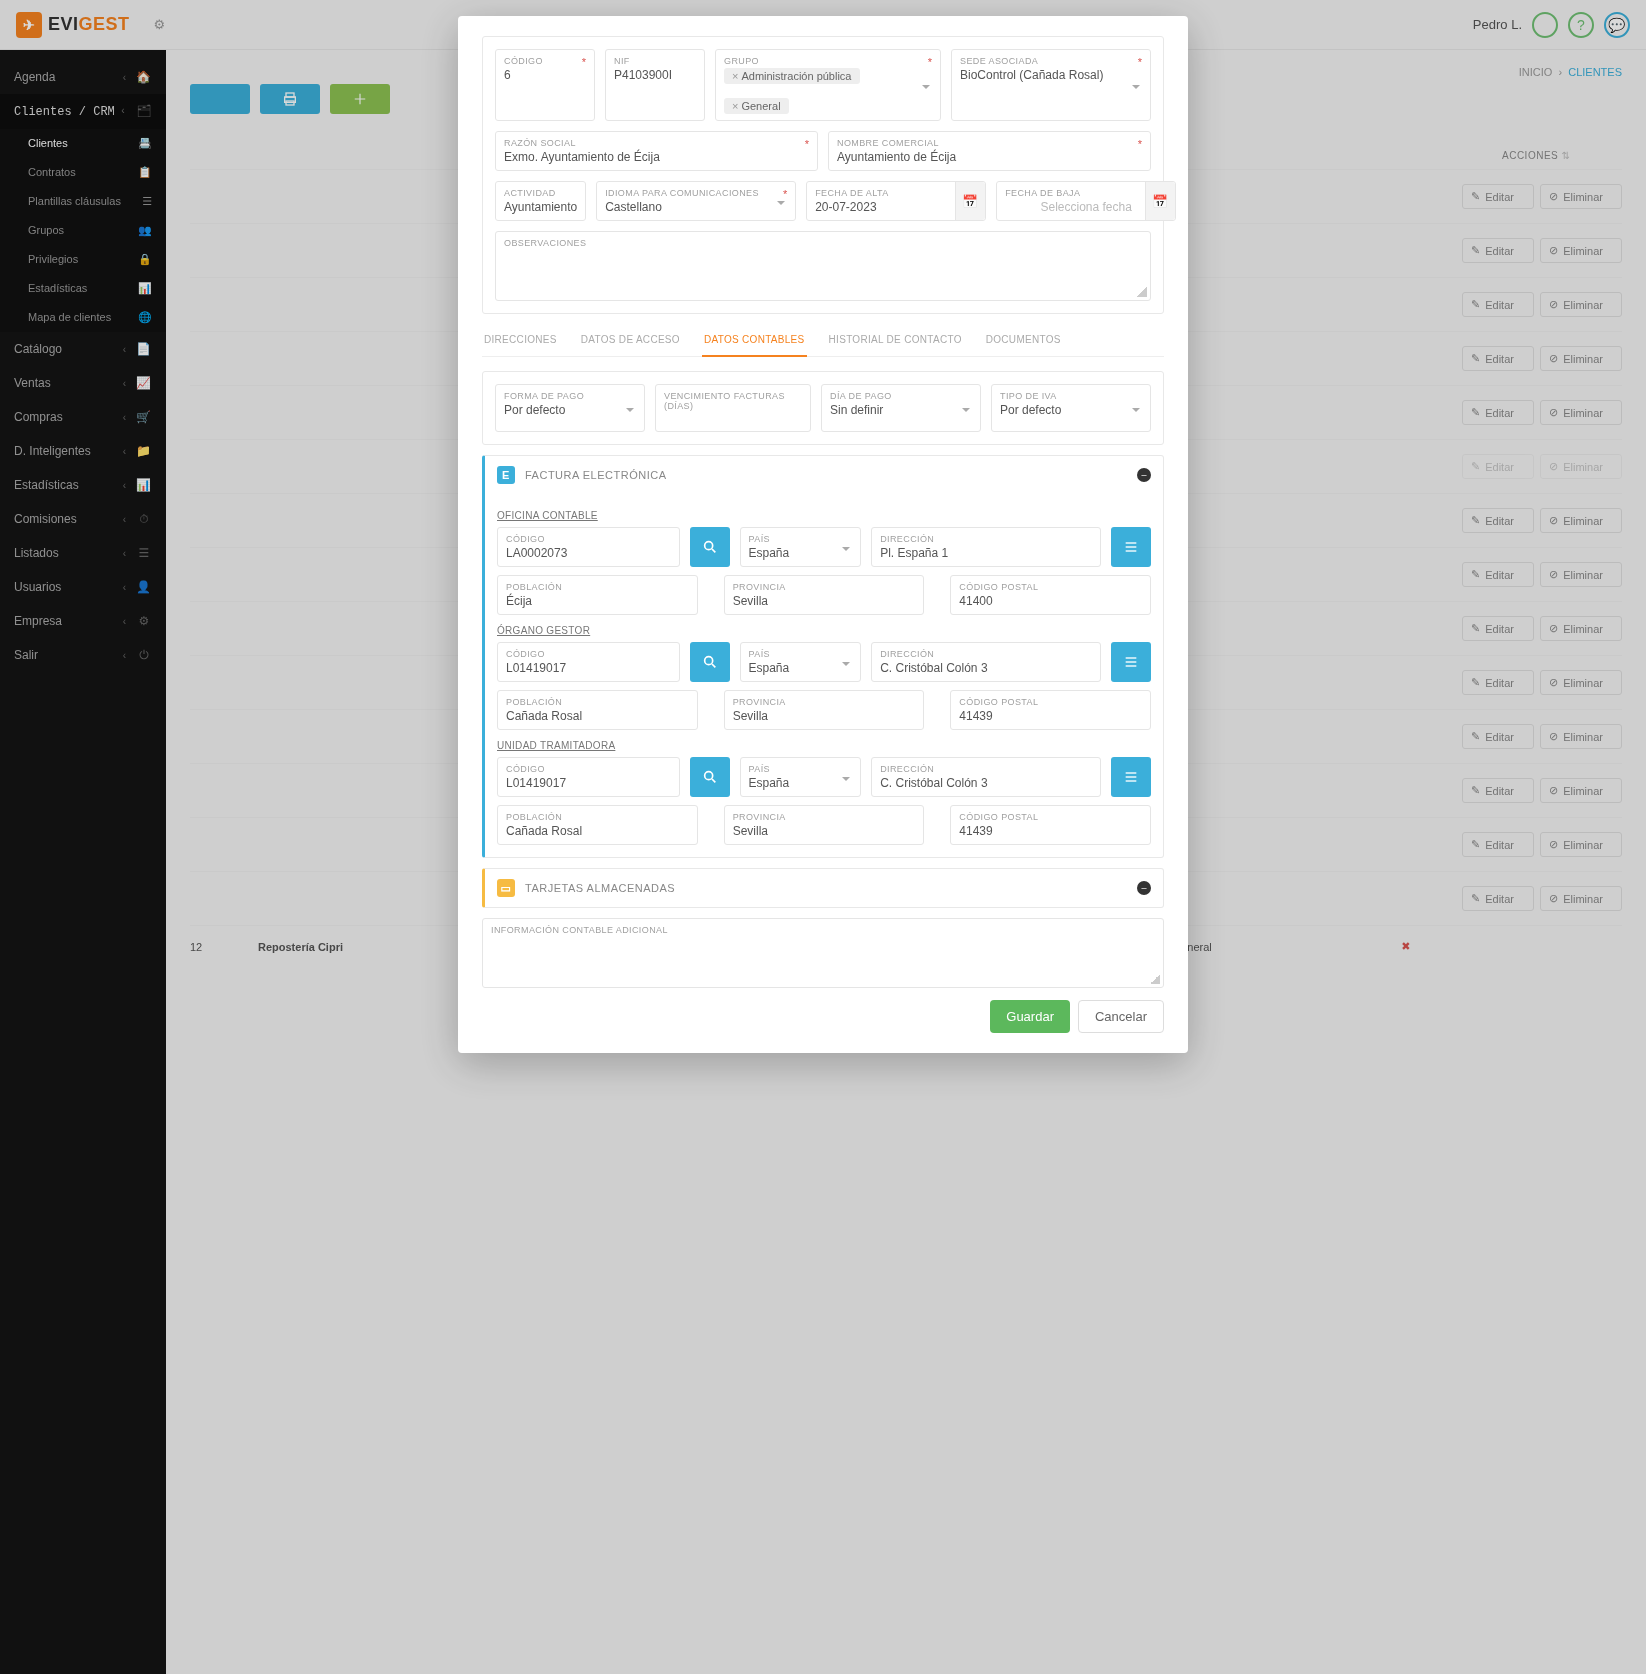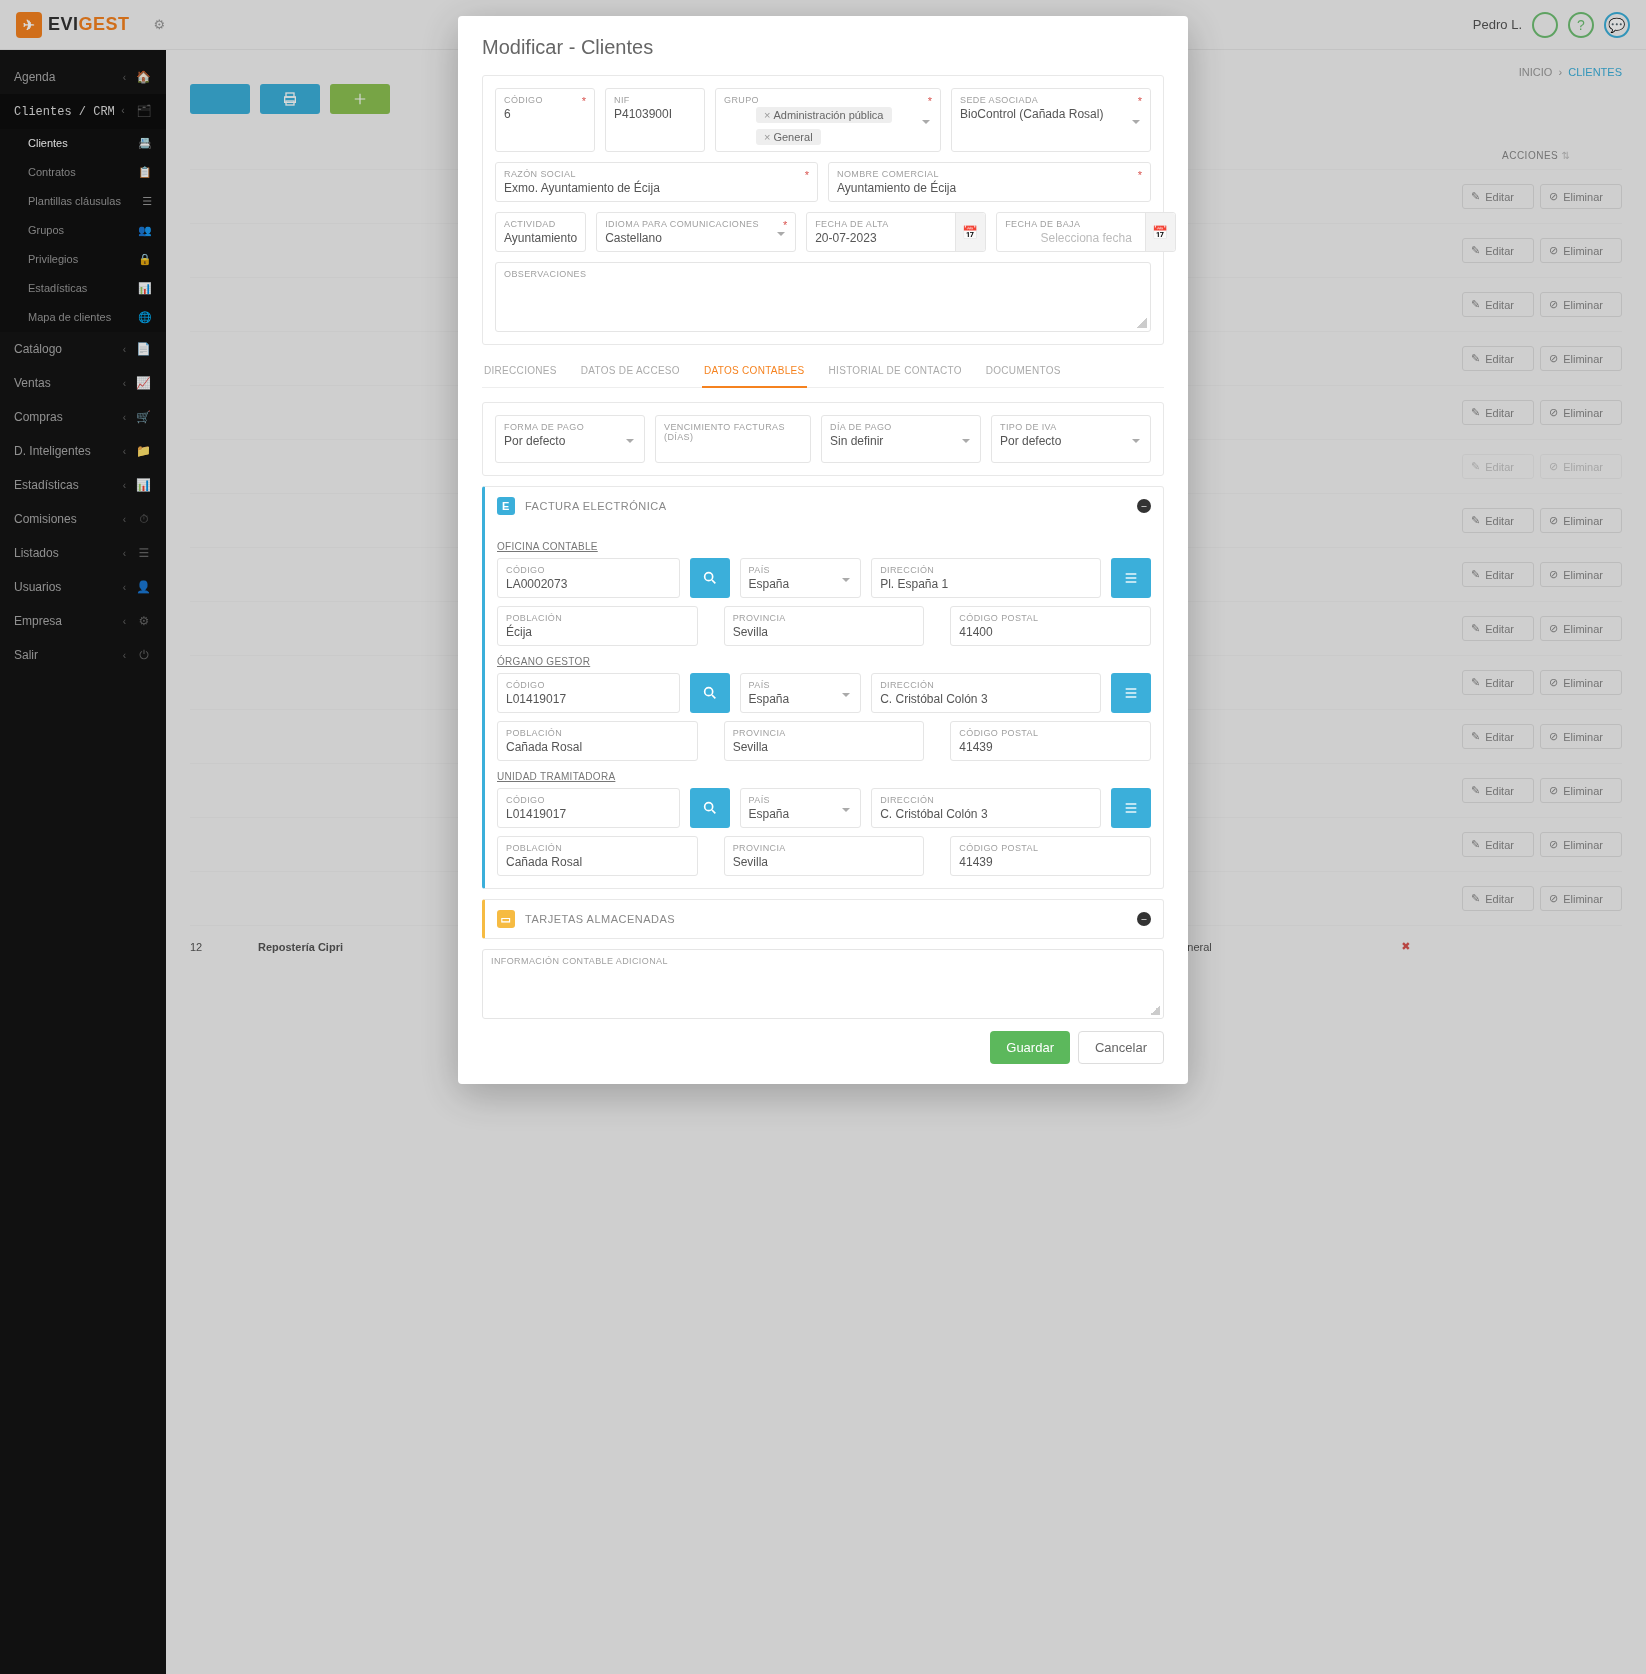--- a/index.html
+++ b/index.html
@@ -62,21 +62,21 @@
 .fld .lab { font-size: 9px; letter-spacing: .4px; color: #a0a0a0; display: block; }
 .fld .val { font-size: 12px; color: #555; padding: 2px 0 2px; min-height: 16px; }
 .fld .ph  { color: #bbb; text-align: center; }
 .fld .req { position: absolute; top: 6px; right: 8px; color: #d9534f; font-size: 11px; }
 .fld.sel::after { content: ""; position: absolute; right: 10px; top: 50%; width: 0; height: 0; border: 4px solid transparent; border-top-color: #aaa; }
 .fld.cal .calico { position: absolute; right: 0; top: 0; bottom: 0; width: 30px; background: #f3f3f3; border-left: 1px solid #e5e5e5; display: flex; align-items: center; justify-content: center; color: #aaa; border-radius: 0 3px 3px 0; }
 .fld.area { min-height: 70px; resize: vertical; }
 .fld.area textarea { width: 100%; border: none; resize: none; outline: none; font: inherit; color: #555; height: 36px; }
 .fld.area .handle { position: absolute; right: 3px; bottom: 3px; width: 10px; height: 10px; background: linear-gradient(135deg, transparent 50%, #ccc 50%); }
 
-.tags { display: flex; gap: 6px; flex-wrap: wrap; margin-left: 32px; }
+.tags { display: flex; gap: 14px; flex-wrap: wrap; }
 .tag { background: #eee; border-radius: 3px; padding: 2px 8px; font-size: 11px; color: #666; }
 .tag .x { color: #999; margin-right: 3px; }
 
 .tabs { display: flex; gap: 20px; border-bottom: 1px solid #eee; margin: 8px 0 14px; }
 .tabs .tab { font-size: 10px; letter-spacing: .3px; color: #aaa; padding: 10px 2px; cursor: pointer; }
 .tabs .tab.active { color: #f5821f; border-bottom: 2px solid #f5821f; margin-bottom: -1px; }
 
 .panel { border: 1px solid #e8e8e8; border-radius: 3px; margin-bottom: 10px; }
 .panel .ph { padding: 10px 12px; display: flex; align-items: center; justify-content: space-between; }
 .panel .ph .t { display: flex; align-items: center; gap: 10px; font-size: 11px; letter-spacing: .5px; color: #888; }
@@ -337,21 +337,20 @@
           <span>Sevilla</span>
           <span>General</span>
           <span class="x">✖</span>
         </div>
       </div>
   </div>
 </div>
 
 <div class="overlay">
   <div class="modal">
-    <h1>Modificar - Clientes</h1>
 
     <div class="card">
       <div class="grid g-top">
         <div class="fld">
           <span class="req">*</span>
             <span class="lab">CÓDIGO</span>
           <div class="val">6</div>
         </div>
         <div class="fld">
           <span class="lab">NIF</span>

